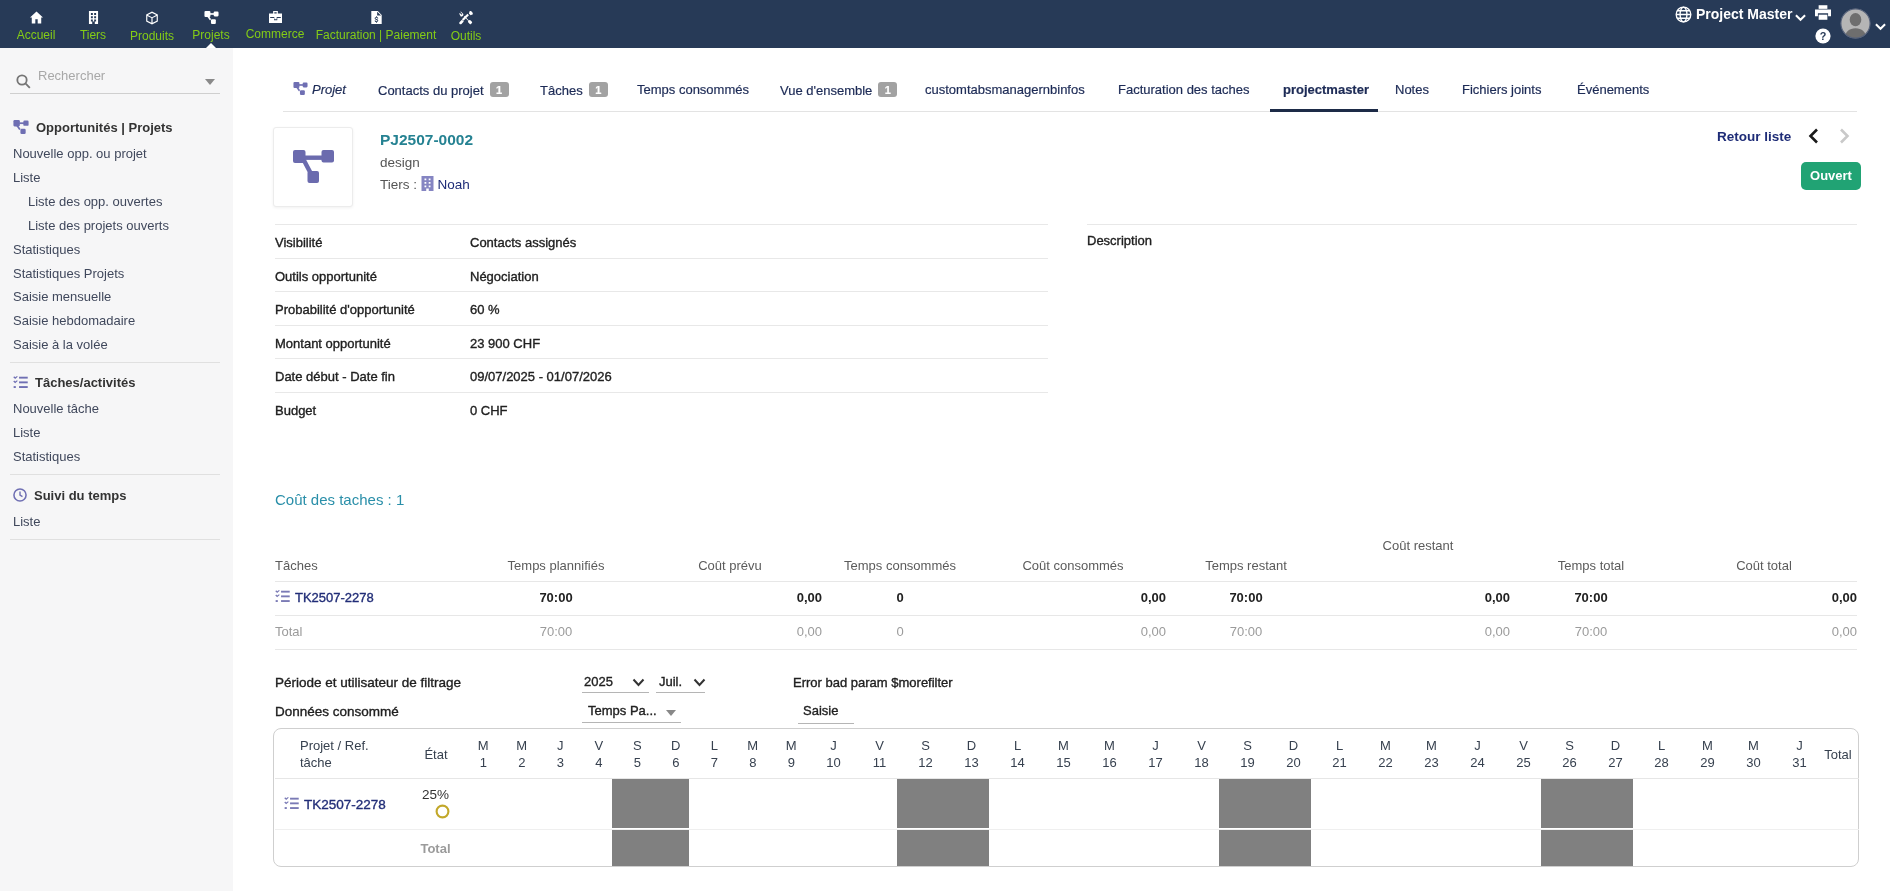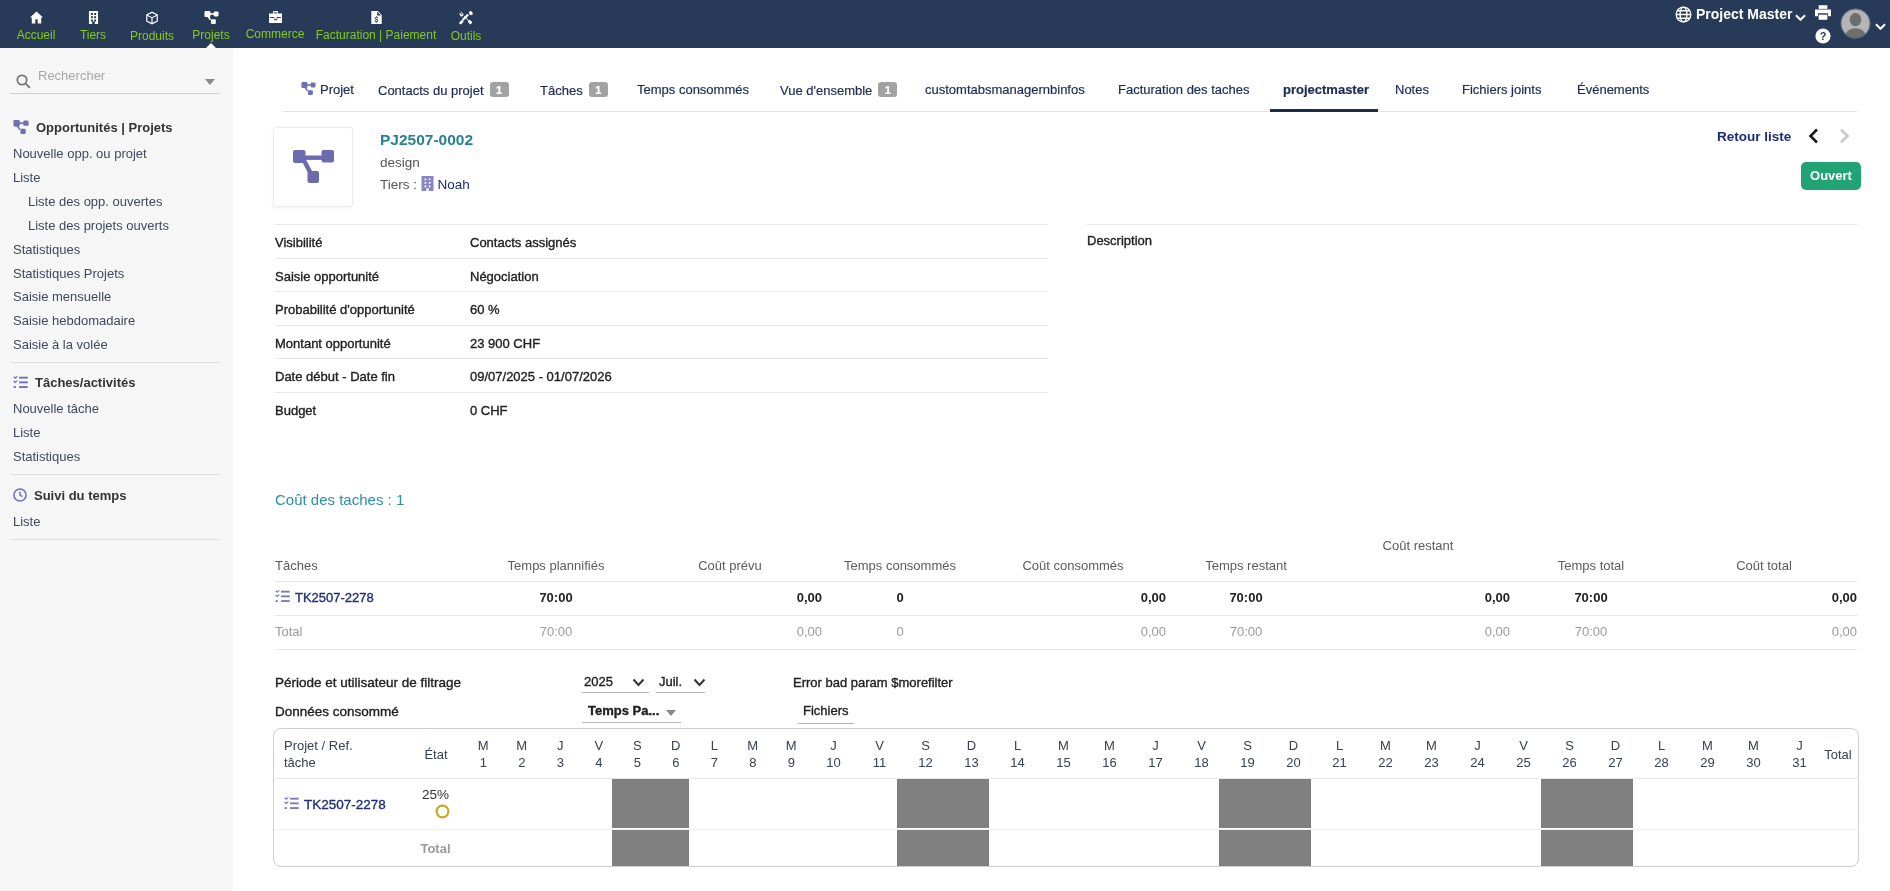--- a/index.html
+++ b/index.html
@@ -211,21 +211,21 @@
 
   <div class="s-head" style="top:440px;"><svg width="14" height="14" viewBox="0 0 18 18">
         <circle cx="9" cy="9" r="7.8" fill="none" stroke="#6f6fb3" stroke-width="2"></circle>
         <path d="M9 4.5V9l3.2 2" stroke="#6f6fb3" stroke-width="1.8" fill="none"></path>
       </svg>Suivi du temps</div>
   <div class="s-item" style="top:466px;">Liste</div>
   <div class="s-div" style="top:491px;"></div>
 </div>
 <div id="content">
 
-  <div class="tab" style="left:301px;"><svg width="15" height="13" viewBox="0 0 26 24" style="vertical-align:-1px; margin-right:4px;">
+  <div class="tab" style="left:293px;font-style:italic;"><svg width="15" height="13" viewBox="0 0 26 24" style="vertical-align:-1px; margin-right:4px;">
         <g fill="#6f6fb3">
           <rect x="0" y="0" width="11" height="11" rx="2"></rect>
           <rect x="17" y="1" width="9" height="9" rx="2"></rect>
           <rect x="12" y="15" width="9" height="9" rx="2"></rect>
           <rect x="10" y="4" width="9" height="3"></rect>
           <rect x="7" y="8" width="3" height="9" transform="rotate(-35 8.5 12.5)"></rect>
         </g>
       </svg>Projet</div>
   <div class="tab" style="left:378px;">Contacts du projet<span class="badge1">1</span></div>
   <div class="tab" style="left:540px;">Tâches<span class="badge1">1</span></div>
@@ -263,21 +263,21 @@
   <svg class="abs" style="left:1839px; top:128px;" width="11" height="16" viewBox="0 0 10 16">
       <path d="M1.5 1.5 8 8l-6.5 6.5" stroke="#c9c9c9" stroke-width="2.6" fill="none"></path>
     </svg>
   <div class="abs" style="left:1801px; top:162px; width:60px; height:28px; background:#21a374; border-radius:5px; color:#fff; font-weight:bold; font-size:13px; text-align:center; line-height:28px;">Ouvert</div>
 
   <div class="frow" style="top:224px;">
       <span class="lab">Visibilité</span>
       <span class="val">Contacts assignés</span>
     </div>
   <div class="frow" style="top:257.5px;">
-      <span class="lab">Saisie opportunité</span>
+      <span class="lab">Outils opportunité</span>
       <span class="val">Négociation</span>
     </div>
   <div class="frow" style="top:291px;">
       <span class="lab">Probabilité d'opportunité</span>
       <span class="val">60&nbsp;%</span>
     </div>
   <div class="frow" style="top:324.5px;">
       <span class="lab">Montant opportunité</span>
       <span class="val">23&nbsp;900&nbsp;CHF</span>
     </div>
@@ -343,28 +343,28 @@
     </svg>
   <div class="abs" style="left:582px; top:692px; width:67px; border-top:1px solid #b5b5b5;"></div>
   <div class="abs filtertxt" style="left:659px; top:674px;">Juil.</div>
   <svg class="abs" style="left:693px; top:678px;" width="13" height="9" viewBox="0 0 13 9">
       <path d="M1.5 1.5 6.5 7l5-5.5" stroke="#333" stroke-width="2" fill="none"></path>
     </svg>
   <div class="abs" style="left:656px; top:692px; width:49px; border-top:1px solid #b5b5b5;"></div>
   <div class="abs filtertxt" style="left:793px; top:675px;">Error bad param $morefilter</div>
 
   <div class="abs filtertxt" style="left:275px; top:704px; font-size:13.5px;">Données consommé</div>
-  <div class="abs filtertxt" style="left:588px; top:703px;font-weight:bold;">Temps Pa...</div>
+  <div class="abs filtertxt" style="left:588px; top:703px;">Temps Pa...</div>
   <div class="abs" style="left:666px; top:710px; width:0; height:0; border-left:5px solid transparent; border-right:5px solid transparent; border-top:6px solid #888;"></div>
   <div class="abs" style="left:582px; top:722px; width:99px; border-top:1px solid #b5b5b5;"></div>
-  <div class="abs filtertxt" style="left:803px; top:703px;">Fichiers</div>
+  <div class="abs filtertxt" style="left:803px; top:703px;">Saisie</div>
   <div class="abs" style="left:798px; top:723px; width:56px; border-top:1px solid #b5b5b5;"></div>
 
   <div id="cal">
-    <div class="dh" style="left:10px; top:8px; text-align:left;">Projet / Ref.<br>tâche</div>
+    <div class="dh" style="left:26px; top:8px; text-align:left;">Projet / Ref.<br>tâche</div>
     <div class="dh" style="left:112px; top:17px; width:100px;">État</div>
     <div class="dh" style="left:190px; top:8px; width:38.5px;">M<br>1</div>
     <div class="dh" style="left:228.5px; top:8px; width:38.5px;">M<br>2</div>
     <div class="dh" style="left:267px; top:8px; width:38.5px;">J<br>3</div>
     <div class="dh" style="left:305.5px; top:8px; width:38.5px;">V<br>4</div>
     <div class="dh" style="left:344px; top:8px; width:38.5px;">S<br>5</div>
     <div class="dh" style="left:382.5px; top:8px; width:38.5px;">D<br>6</div>
     <div class="dh" style="left:421px; top:8px; width:38.5px;">L<br>7</div>
     <div class="dh" style="left:459.5px; top:8px; width:38.5px;">M<br>8</div>
     <div class="dh" style="left:498px; top:8px; width:38.5px;">M<br>9</div>

